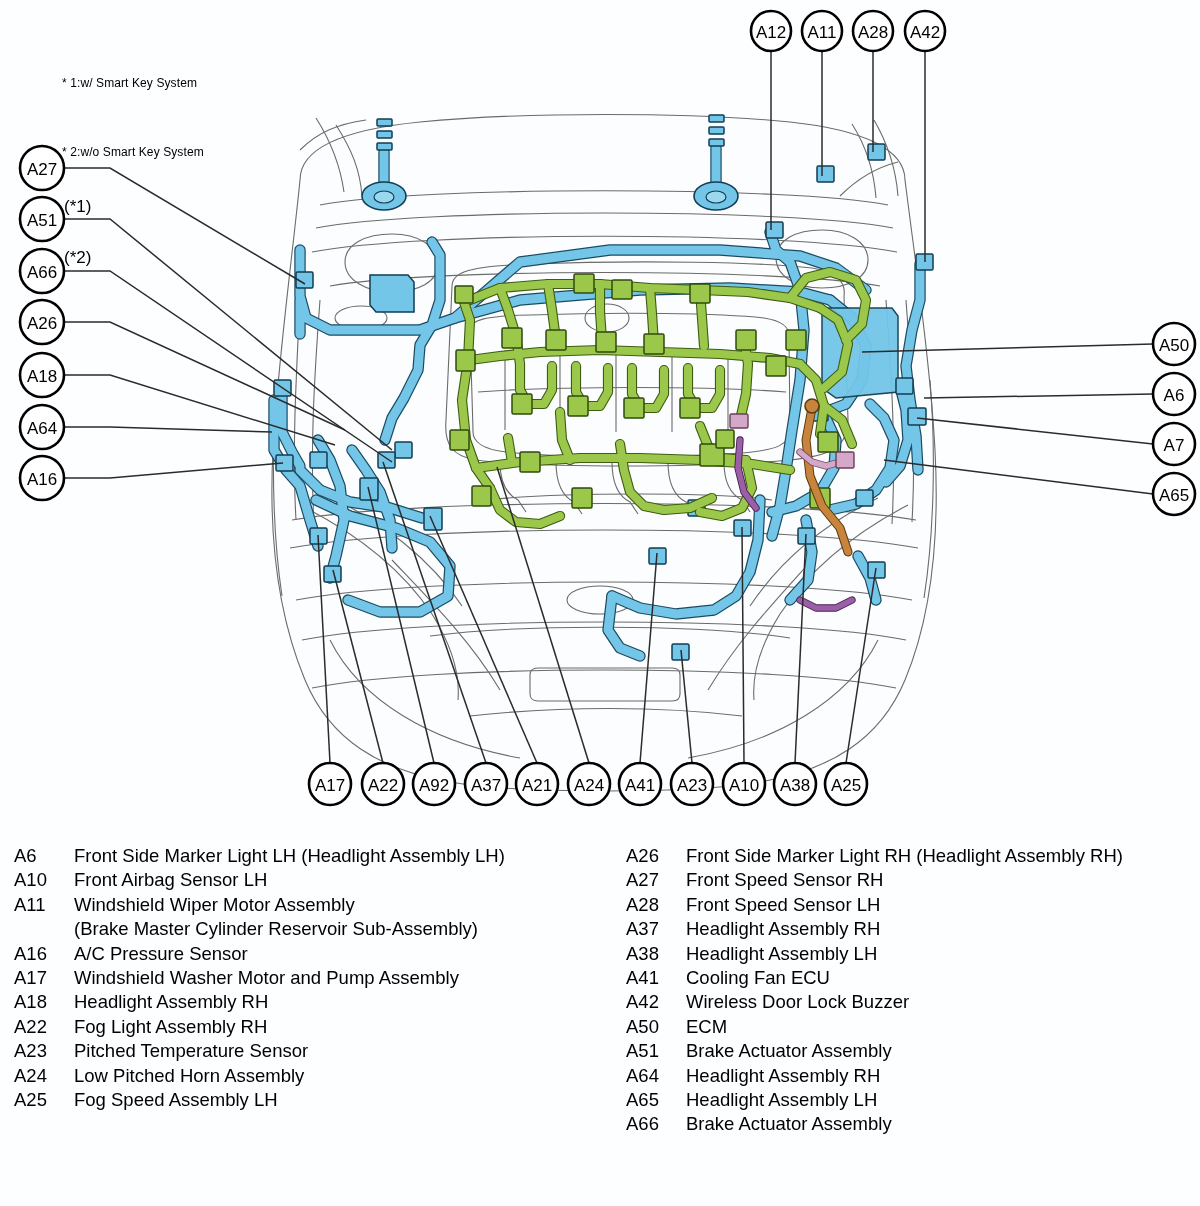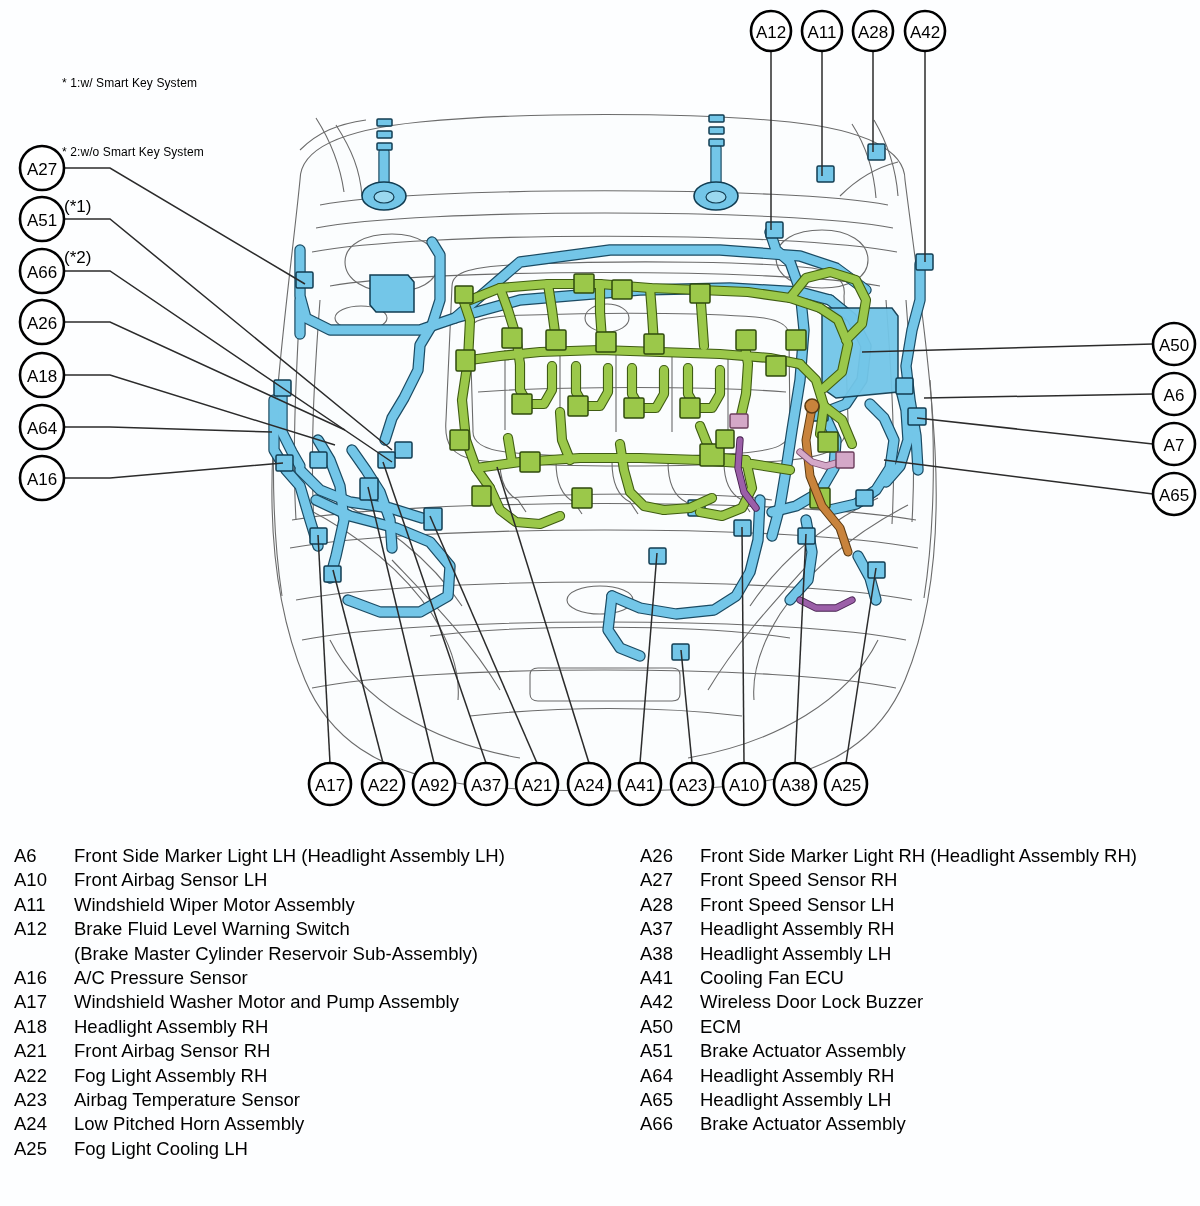--- a/index.html
+++ b/index.html
@@ -23,21 +23,21 @@
   
   .stage{position:absolute;left:0;top:0;width:1200px;height:830px;}
   .stage svg{display:block;}
 
   
   .legend{
     position:absolute; left:0; top:844px; width:1068px; height:362px;
   }
   .legcol{position:absolute;top:0;}
   .legcol.left{left:14px;}
-  .legcol.right{left:640px;}
+  .legcol.right{left:626px;}
   .legrow{height:24.4px;line-height:24.4px;white-space:nowrap;}
   .legcode{display:inline-block;width:60px;font-size:18.5px;vertical-align:top;}
   .legtext{display:inline-block;font-size:18.5px;vertical-align:top;}
   .legrow.cont .legcode{width:60px;}
 </style>
 </head>
 <body>
 
 <div id="root">
 
@@ -478,30 +478,28 @@
           <text x="64" y="263" class="noteTxt">(*2)</text>
         </g>
     </svg>
   </div>
 
   <div class="legend">
     <div class="legcol left" id="legend-left">
         <div class="legrow"><span class="legcode">A6</span><span class="legtext">Front Side Marker Light LH (Headlight Assembly LH)</span></div>
         <div class="legrow"><span class="legcode">A10</span><span class="legtext">Front Airbag Sensor LH</span></div>
         <div class="legrow"><span class="legcode">A11</span><span class="legtext">Windshield Wiper Motor Assembly</span></div>
-        <div class="legrow"><span class="legcode">A12</span><span class="legtext">Brake Fluid Level Warning Switch</span></div>
         <div class="legrow cont"><span class="legcode"></span><span class="legtext">(Brake Master Cylinder Reservoir Sub-Assembly)</span></div>
         <div class="legrow"><span class="legcode">A16</span><span class="legtext">A/C Pressure Sensor</span></div>
         <div class="legrow"><span class="legcode">A17</span><span class="legtext">Windshield Washer Motor and Pump Assembly</span></div>
         <div class="legrow"><span class="legcode">A18</span><span class="legtext">Headlight Assembly RH</span></div>
-        <div class="legrow"><span class="legcode">A21</span><span class="legtext">Front Airbag Sensor RH</span></div>
         <div class="legrow"><span class="legcode">A22</span><span class="legtext">Fog Light Assembly RH</span></div>
-        <div class="legrow"><span class="legcode">A23</span><span class="legtext">Airbag Temperature Sensor</span></div>
+        <div class="legrow"><span class="legcode">A23</span><span class="legtext">Pitched Temperature Sensor</span></div>
         <div class="legrow"><span class="legcode">A24</span><span class="legtext">Low Pitched Horn Assembly</span></div>
-        <div class="legrow"><span class="legcode">A25</span><span class="legtext">Fog Light Cooling LH</span></div>
+        <div class="legrow"><span class="legcode">A25</span><span class="legtext">Fog Speed Assembly LH</span></div>
       </div>
     <div class="legcol right" id="legend-right">
         <div class="legrow"><span class="legcode">A26</span><span class="legtext">Front Side Marker Light RH (Headlight Assembly RH)</span></div>
         <div class="legrow"><span class="legcode">A27</span><span class="legtext">Front Speed Sensor RH</span></div>
         <div class="legrow"><span class="legcode">A28</span><span class="legtext">Front Speed Sensor LH</span></div>
         <div class="legrow"><span class="legcode">A37</span><span class="legtext">Headlight Assembly RH</span></div>
         <div class="legrow"><span class="legcode">A38</span><span class="legtext">Headlight Assembly LH</span></div>
         <div class="legrow"><span class="legcode">A41</span><span class="legtext">Cooling Fan ECU</span></div>
         <div class="legrow"><span class="legcode">A42</span><span class="legtext">Wireless Door Lock Buzzer</span></div>
         <div class="legrow"><span class="legcode">A50</span><span class="legtext">ECM</span></div>

